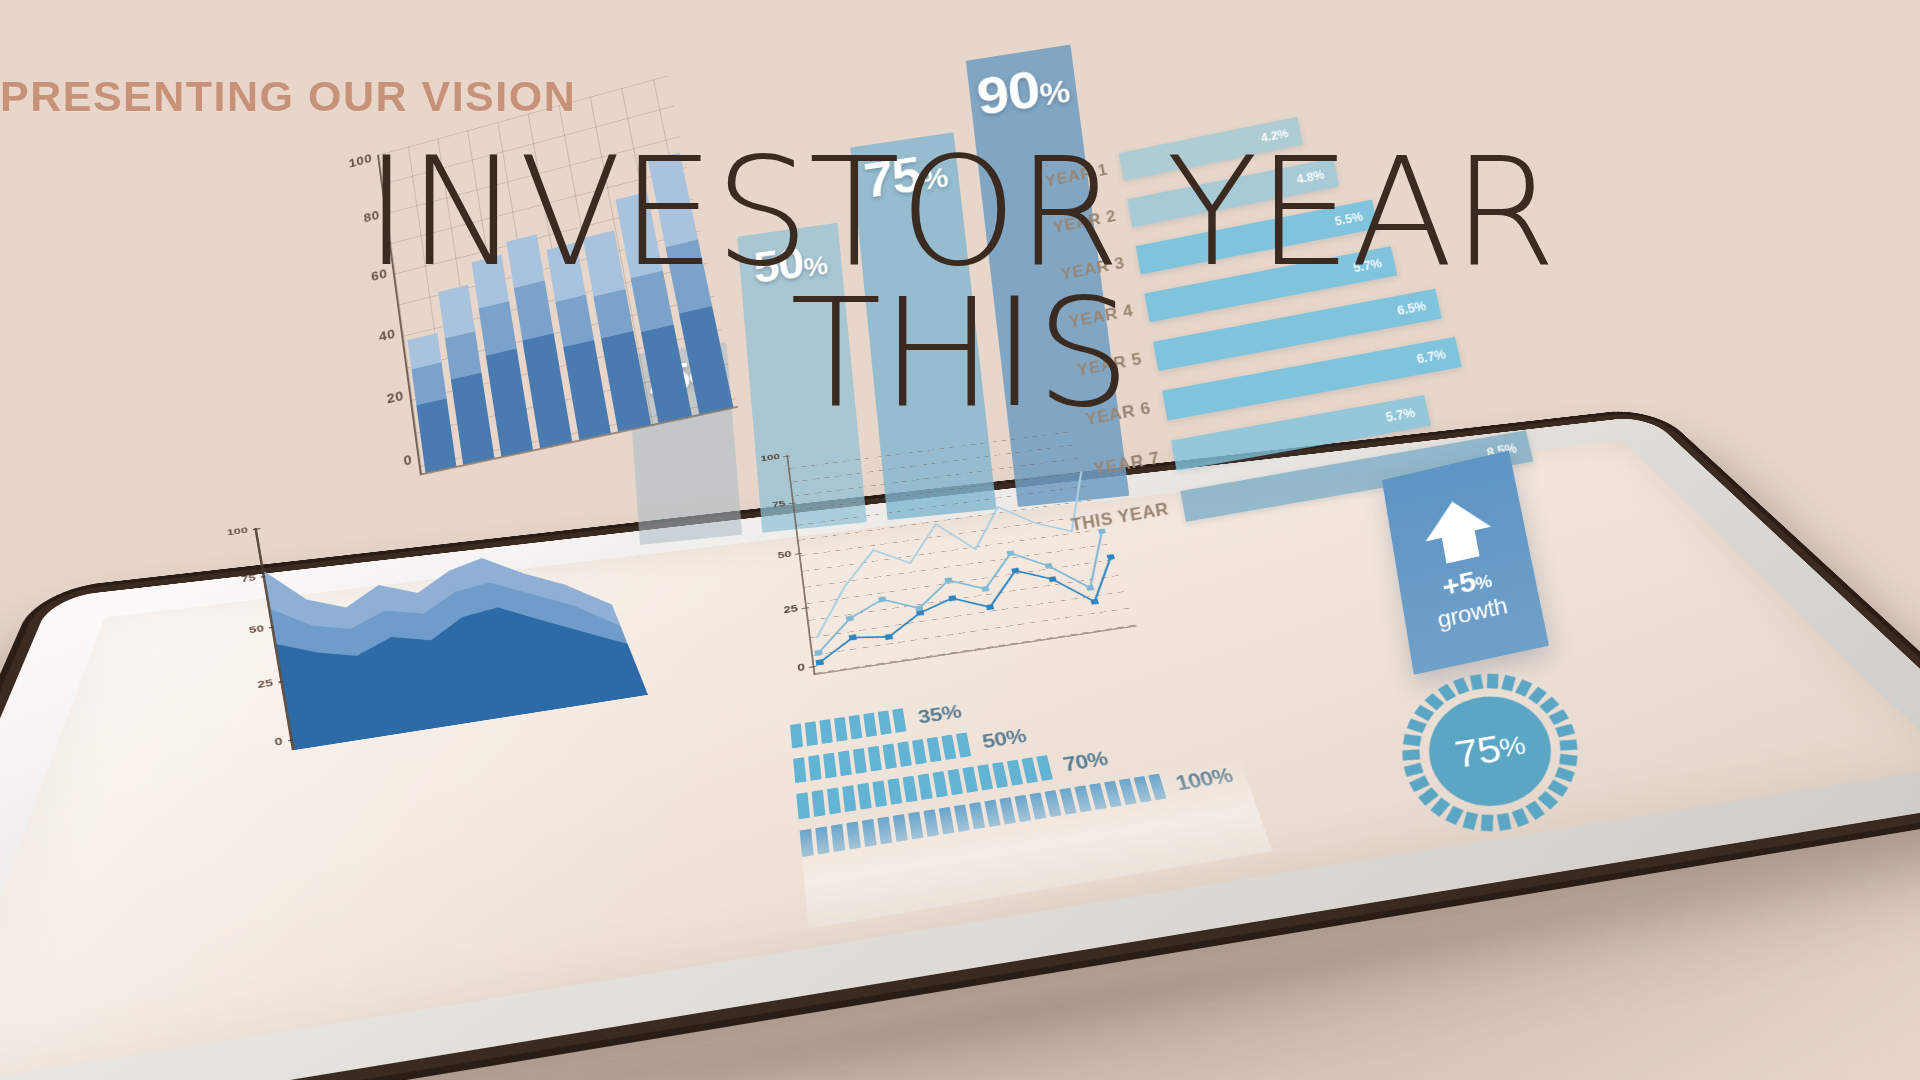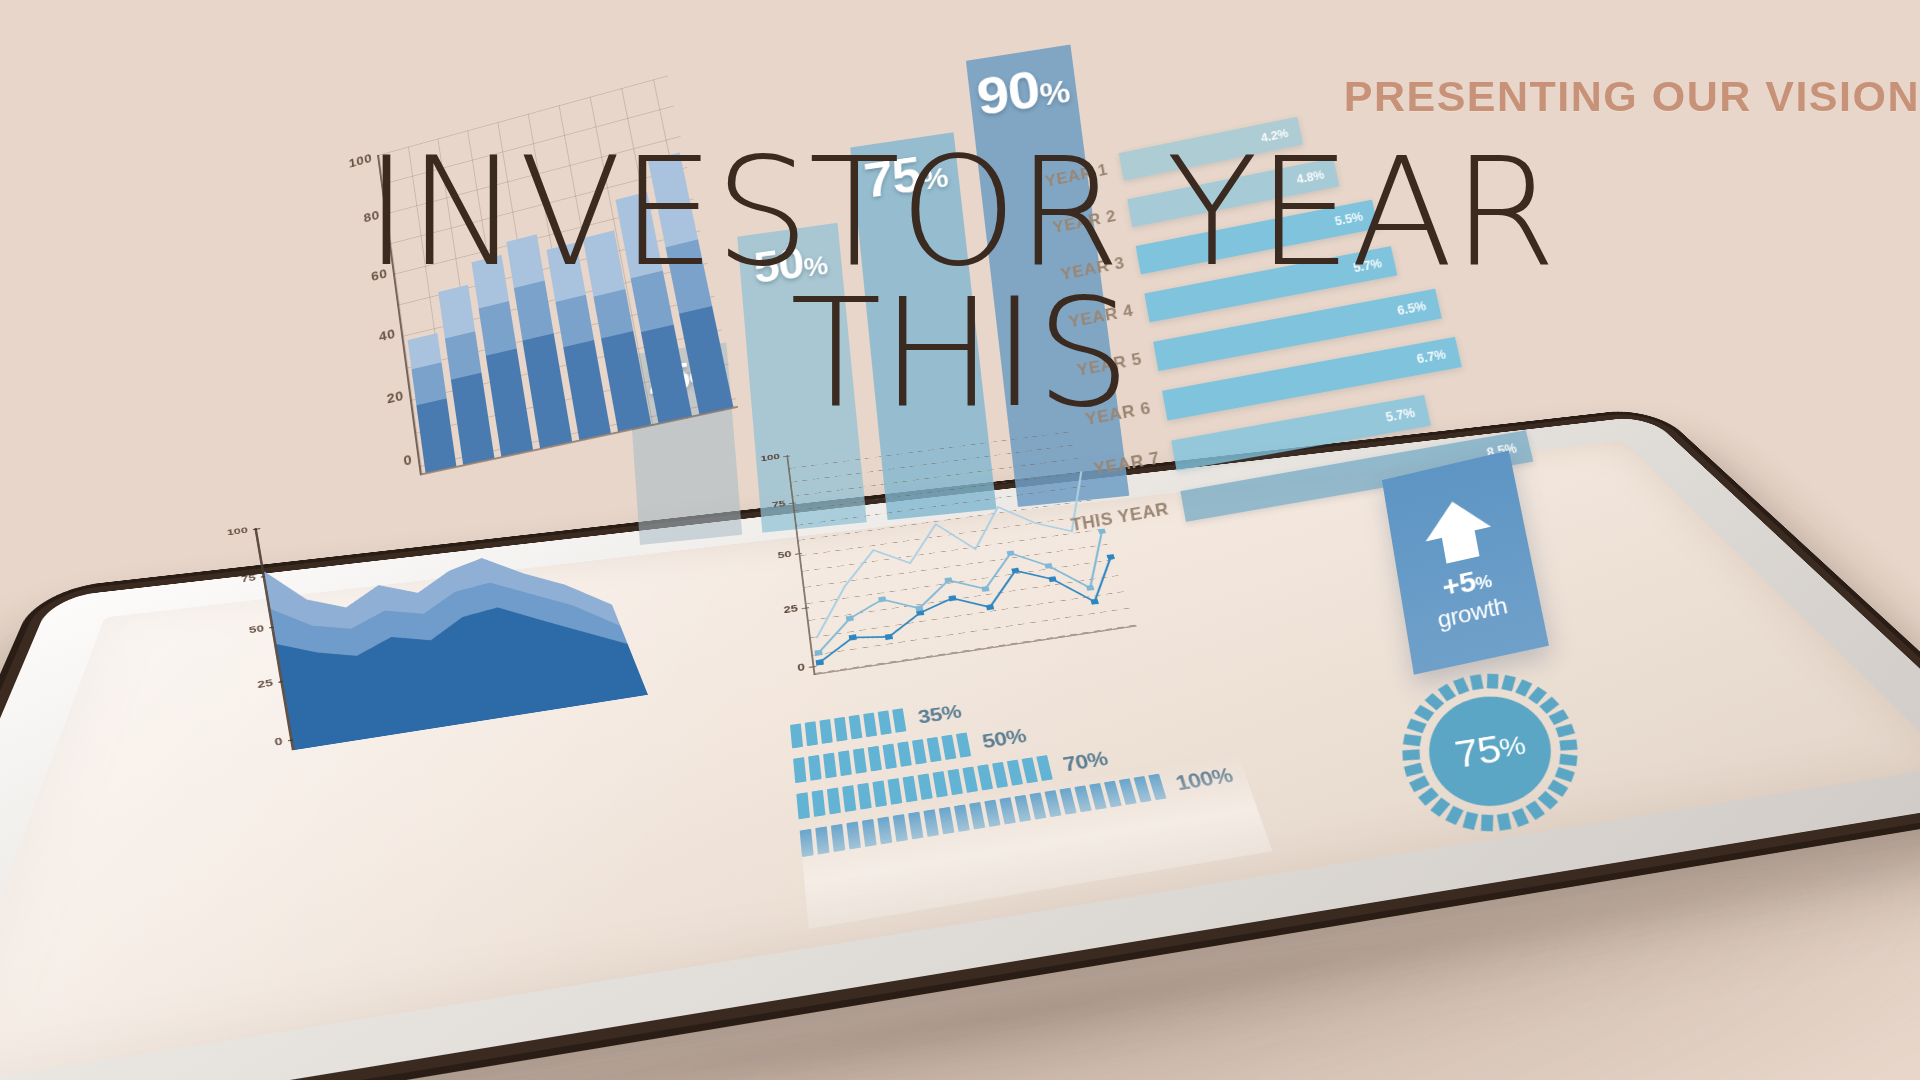--- a/index.html
+++ b/index.html
@@ -158,21 +158,21 @@
 
   
   .reflect{
     position:absolute;left:0;right:0;bottom:-6px;height:120px;
     background:linear-gradient(180deg,rgba(255,255,255,0) 0%,rgba(245,238,232,.85) 60%,rgba(235,226,218,1) 100%);
     pointer-events:none;
   }
 
   
   .kicker{
-    position:absolute;left:0;right:0;top:72px;text-align:right;
+    position:absolute;left:0;right:0;top:72px;text-align:left;
     font-size:43px;font-weight:800;letter-spacing:1.5px;color:#c79278;
     text-shadow:0 1px 0 rgba(255,255,255,.2);
   }
   .title{
     position:absolute;left:0;right:0;top:142px;text-align:center;
     font-size:150px;line-height:.94;font-weight:300;color:#3a2a20;
     letter-spacing:-1px;
     font-family:"DejaVu Sans", sans-serif;
   }
   .title .l2{display:block;}

